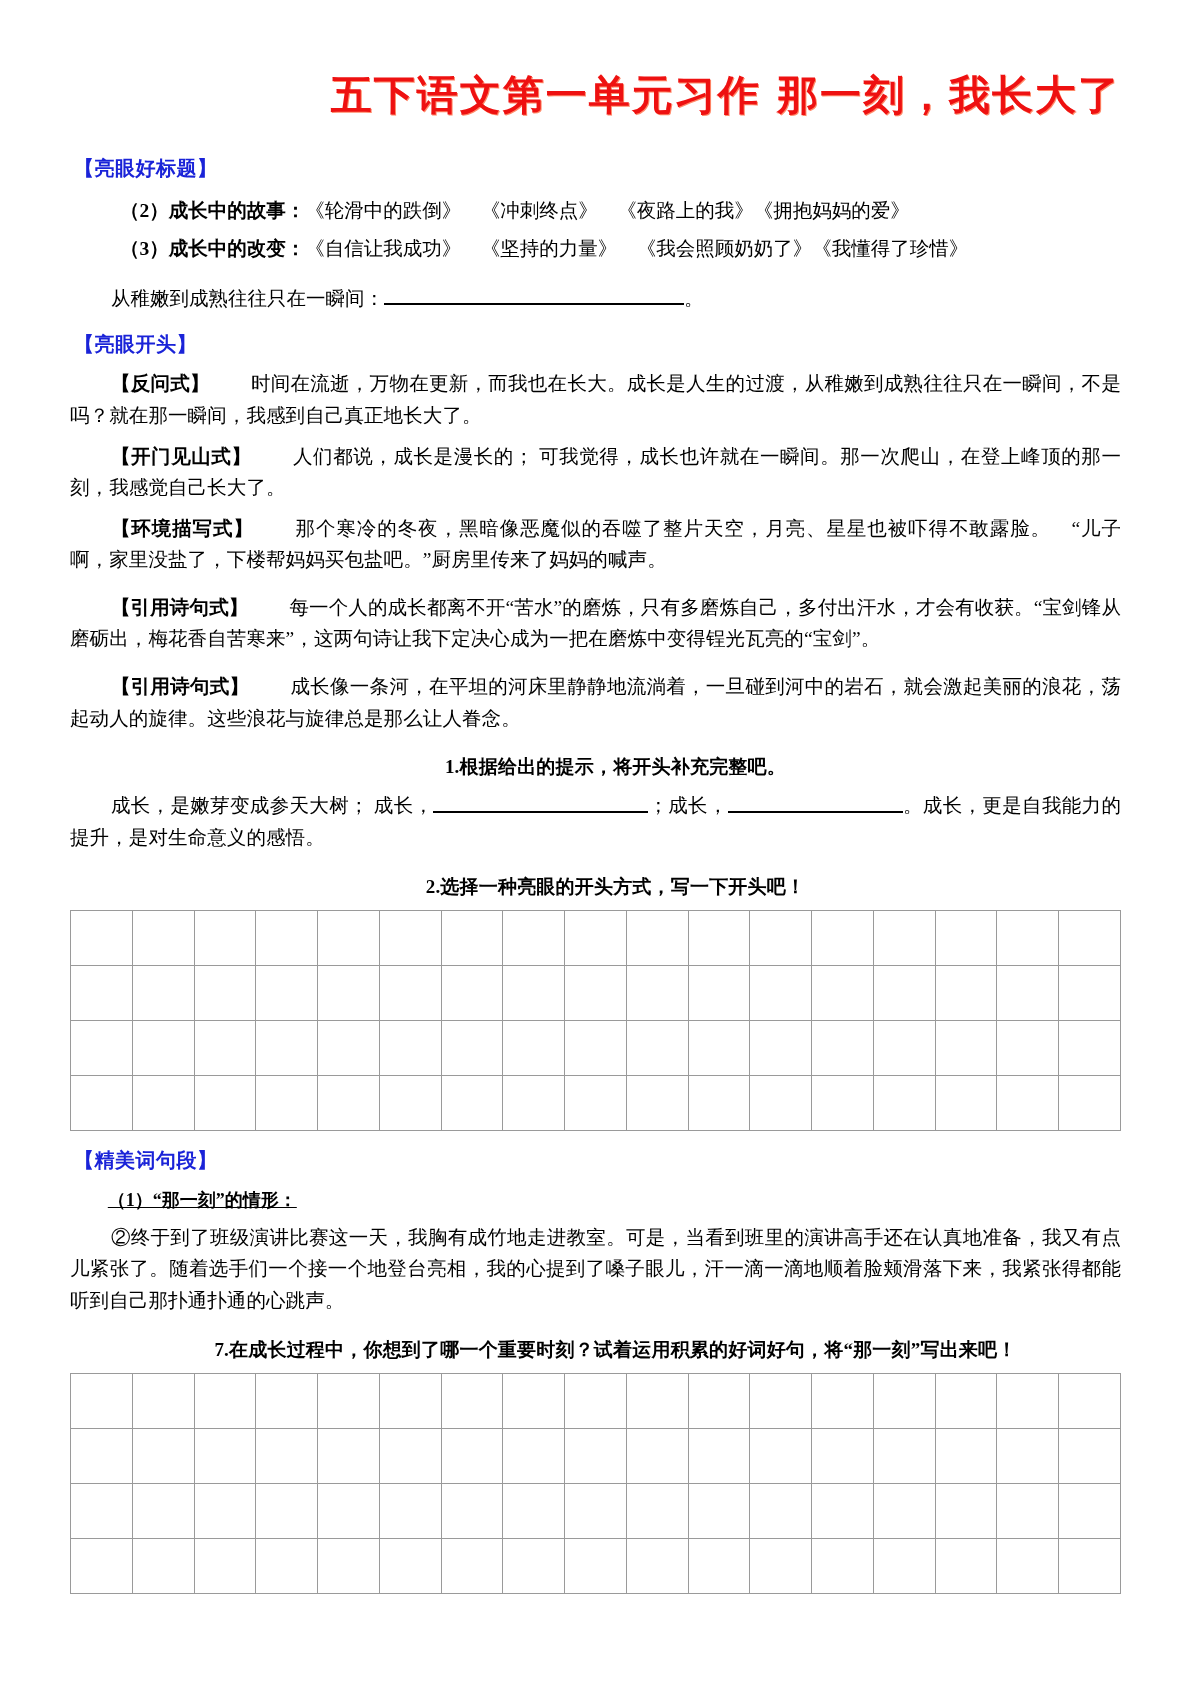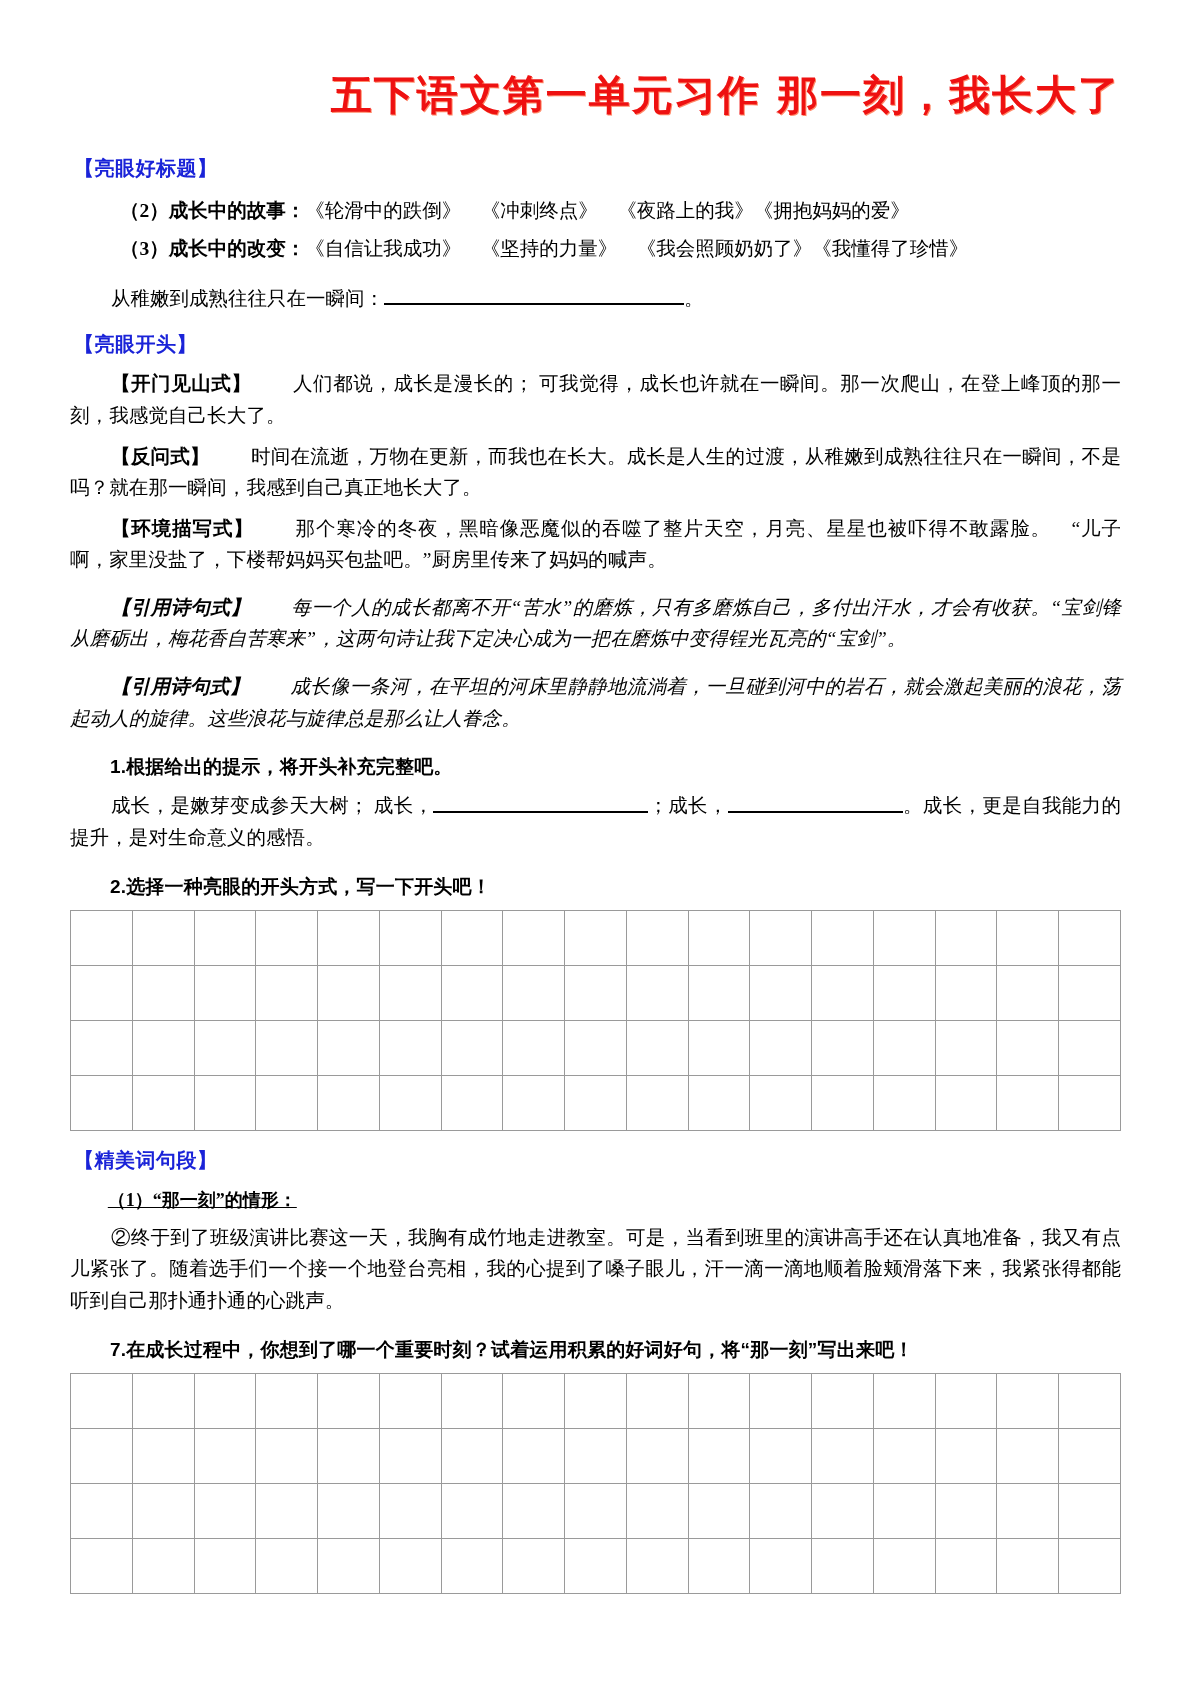--- a/index.html
+++ b/index.html
@@ -51,21 +51,20 @@
     line-height: 1.62;
     text-align: justify;
     margin: 9px 0;
     letter-spacing: 0.1px;
   }
   .para.indent {
     text-indent: 2.1em;
   }
   .para.tight {
     margin: 16px 0;
-    font-style: italic;
   }
   .lead {
     font-weight: bold;
   }
   .gap {
     display: inline-block;
     width: 2.1em;
   }
 
   
@@ -91,26 +90,27 @@
     border-bottom: 2px solid #000;
     vertical-align: baseline;
     height: 1.05em;
   }
   .rule.w-long   { width: 300px; }
   .rule.w-mid    { width: 215px; }
   .rule.w-short  { width: 175px; }
 
   
   .task {
-    font-family: Liberation Sans, sans-serif;
+    font-family: Liberation Serif, serif;
     font-weight: bold;
     font-size: 19px;
     margin: 20px 0 10px 0;
     text-indent: 2.1em;
     letter-spacing: 0.2px;
+    text-align: center;
   }
 
   .subitem {
     font-size: 18px;
     font-weight: bold;
     margin: 14px 0 10px 0;
     text-indent: 2.1em;
     text-decoration: underline;
   }
 
@@ -143,25 +143,25 @@
     <span class="cat">（3）成长中的改变：</span><span>《自信让我成功》　《坚持的力量》　《我会照顾奶奶了》《我懂得了珍惜》</span>
   </div>
 
   <div class="prompt-line">
     <span>从稚嫩到成熟往往只在一瞬间：</span><span class="rule w-long"></span><span>。</span>
   </div>
 
   <div class="section-head">【亮眼开头】</div>
 
   <div class="para indent">
+    <span class="lead">【反问式】</span><span class="gap"></span><span>时间在流逝，万物在更新，而我也在长大。成长是人生的过渡，从稚嫩到成熟往往只在一瞬间，不是吗？就在那一瞬间，我感到自己真正地长大了。</span>
+  </div>
+
+  <div class="para indent">
     <span class="lead">【开门见山式】</span><span class="gap"></span><span>人们都说，成长是漫长的；  可我觉得，成长也许就在一瞬间。那一次爬山，在登上峰顶的那一刻，我感觉自己长大了。</span>
-  </div>
-
-  <div class="para indent">
-    <span class="lead">【反问式】</span><span class="gap"></span><span>时间在流逝，万物在更新，而我也在长大。成长是人生的过渡，从稚嫩到成熟往往只在一瞬间，不是吗？就在那一瞬间，我感到自己真正地长大了。</span>
   </div>
 
   <div class="para indent">
     <span class="lead">【环境描写式】</span><span class="gap"></span><span>那个寒冷的冬夜，黑暗像恶魔似的吞噬了整片天空，月亮、星星也被吓得不敢露脸。　“儿子啊，家里没盐了，下楼帮妈妈买包盐吧。”厨房里传来了妈妈的喊声。</span>
   </div>
 
   <div class="para indent tight">
     <span class="lead">【引用诗句式】</span><span class="gap"></span><span>每一个人的成长都离不开“苦水”的磨炼，只有多磨炼自己，多付出汗水，才会有收获。“宝剑锋从磨砺出，梅花香自苦寒来”，这两句诗让我下定决心成为一把在磨炼中变得锃光瓦亮的“宝剑”。</span>
   </div>
 

